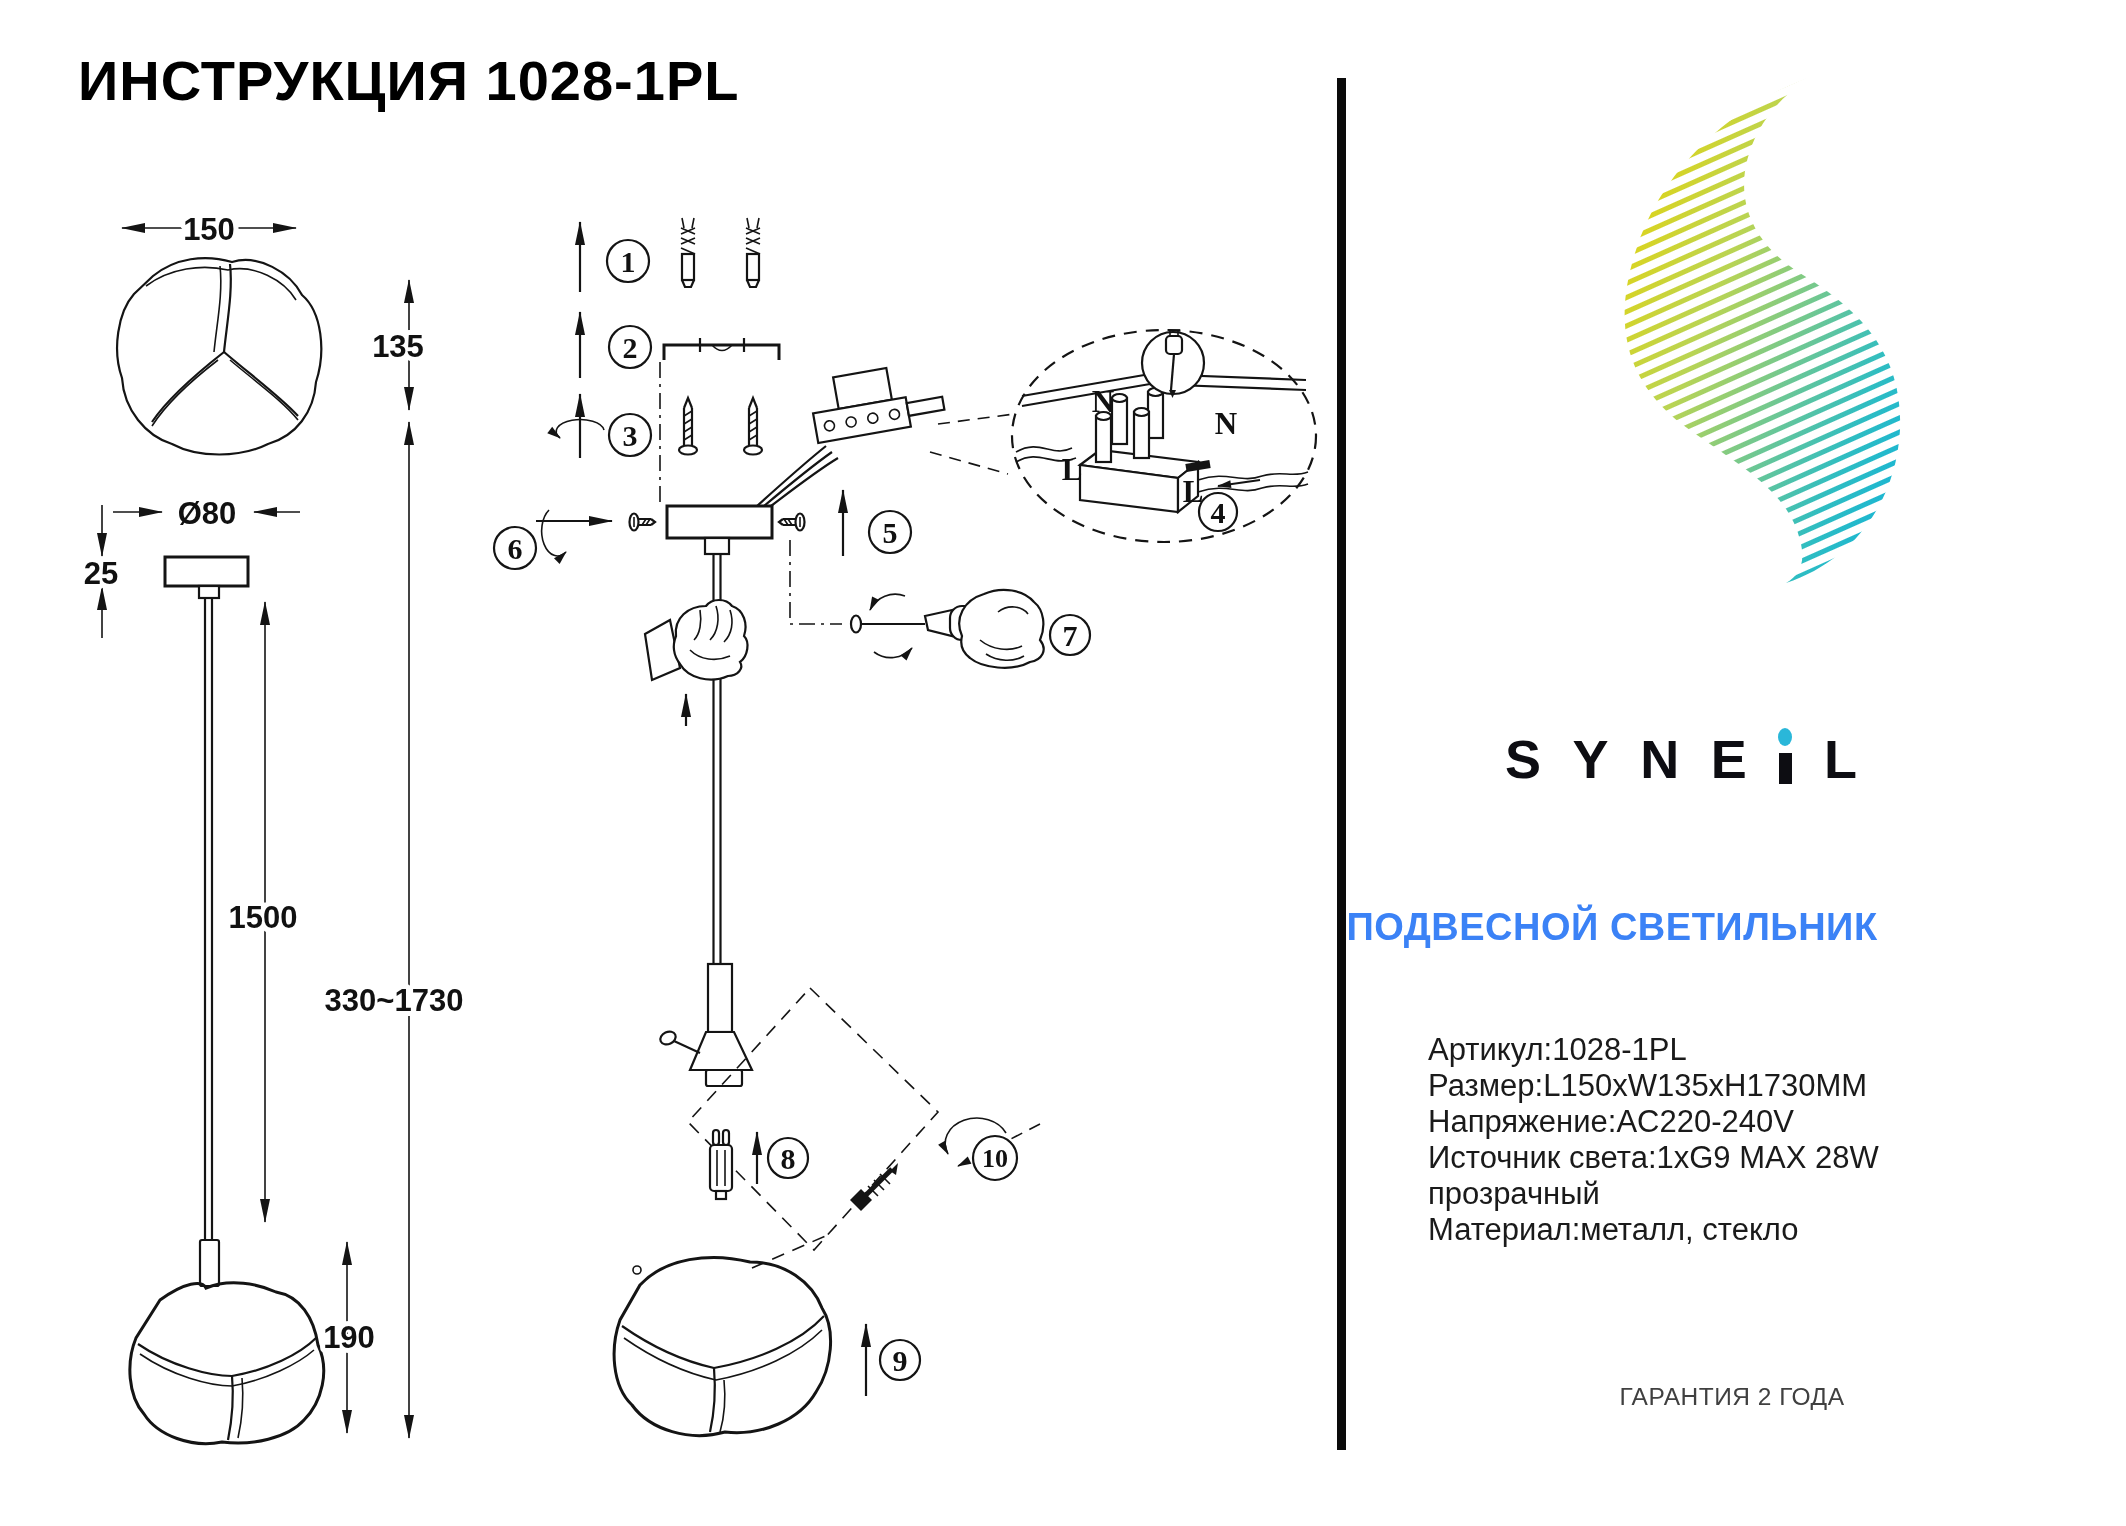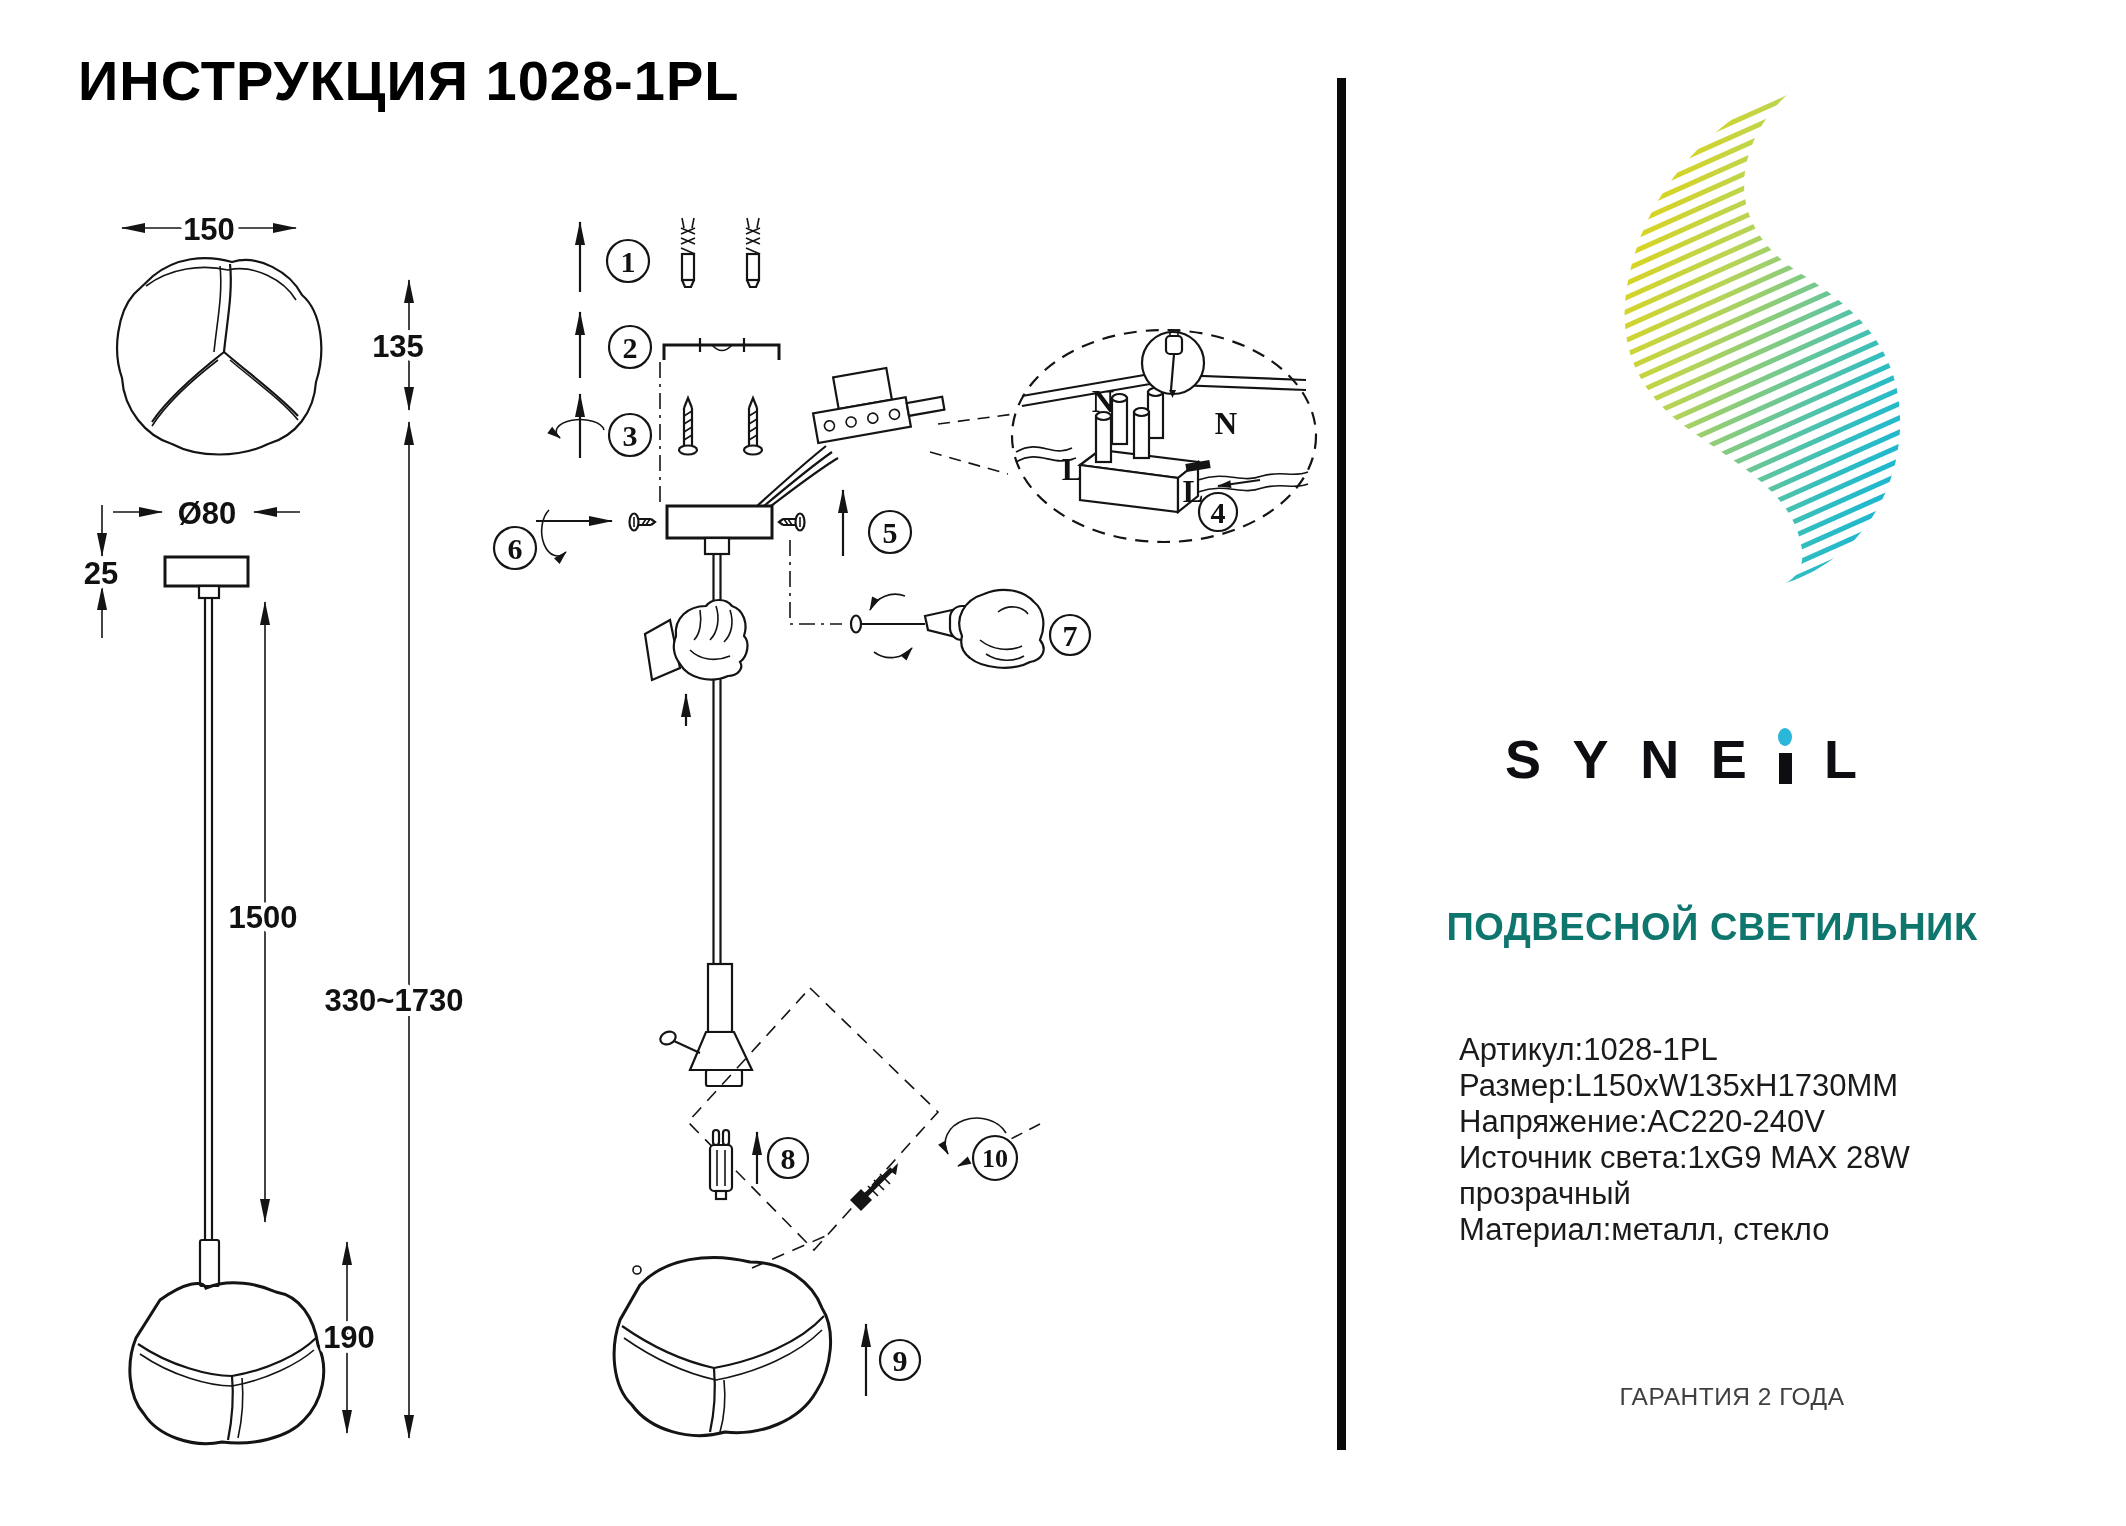--- a/index.html
+++ b/index.html
@@ -21,24 +21,24 @@
   .stepnum{font:bold 30px "Liberation Serif",serif;fill:#111;text-anchor:middle;}
   .stepnum10{font:bold 26px "Liberation Serif",serif;fill:#111;text-anchor:middle;}
   .wlabel{font:bold 31px "Liberation Serif",serif;fill:#111;text-anchor:middle;}
   
   .wordmark{position:absolute;left:1505px;top:732px;width:352px;height:52px;display:flex;
             justify-content:space-between;align-items:flex-end;}
   .wordmark .lt{font-size:54px;font-weight:bold;line-height:50px;color:#0d0d12;}
   .brand-i{display:flex;flex-direction:column;align-items:center;justify-content:flex-end;height:56px;}
   .brand-i .dot{width:14px;height:18px;border-radius:50%;margin-bottom:7px;}
   .brand-i .stem{width:13px;height:31px;background:#0d0d12;}
-  .heading{position:absolute;left:1412px;top:906px;width:600px;text-align:center;
-           font-size:38px;font-weight:700;letter-spacing:0.5px;color:#0f766e;}
+  .heading{position:absolute;left:1312px;top:906px;width:600px;text-align:center;
+           font-size:38px;font-weight:700;letter-spacing:0.5px;color:#3b82f6;}
   .specs{position:absolute;left:1428px;top:1032px;width:436px;font-size:31px;font-weight:300;
-         color:#1a1a1a;margin-left:31px;}
+         color:#1a1a1a;}
   .specs .row{display:flex;justify-content:space-between;line-height:36px;white-space:nowrap;}
   .specs .lab{text-align:left;}
   .specs .val{flex:1 0 auto;}
   .footer{position:absolute;left:1432px;top:1382px;width:600px;text-align:center;
           font-size:24.5px;line-height:30px;letter-spacing:0.5px;color:#404040;font-weight:400;}
   .logo{position:absolute;left:1588px;top:70px;width:320px;height:518px;}
 </style>
 </head>
 <body>
 

